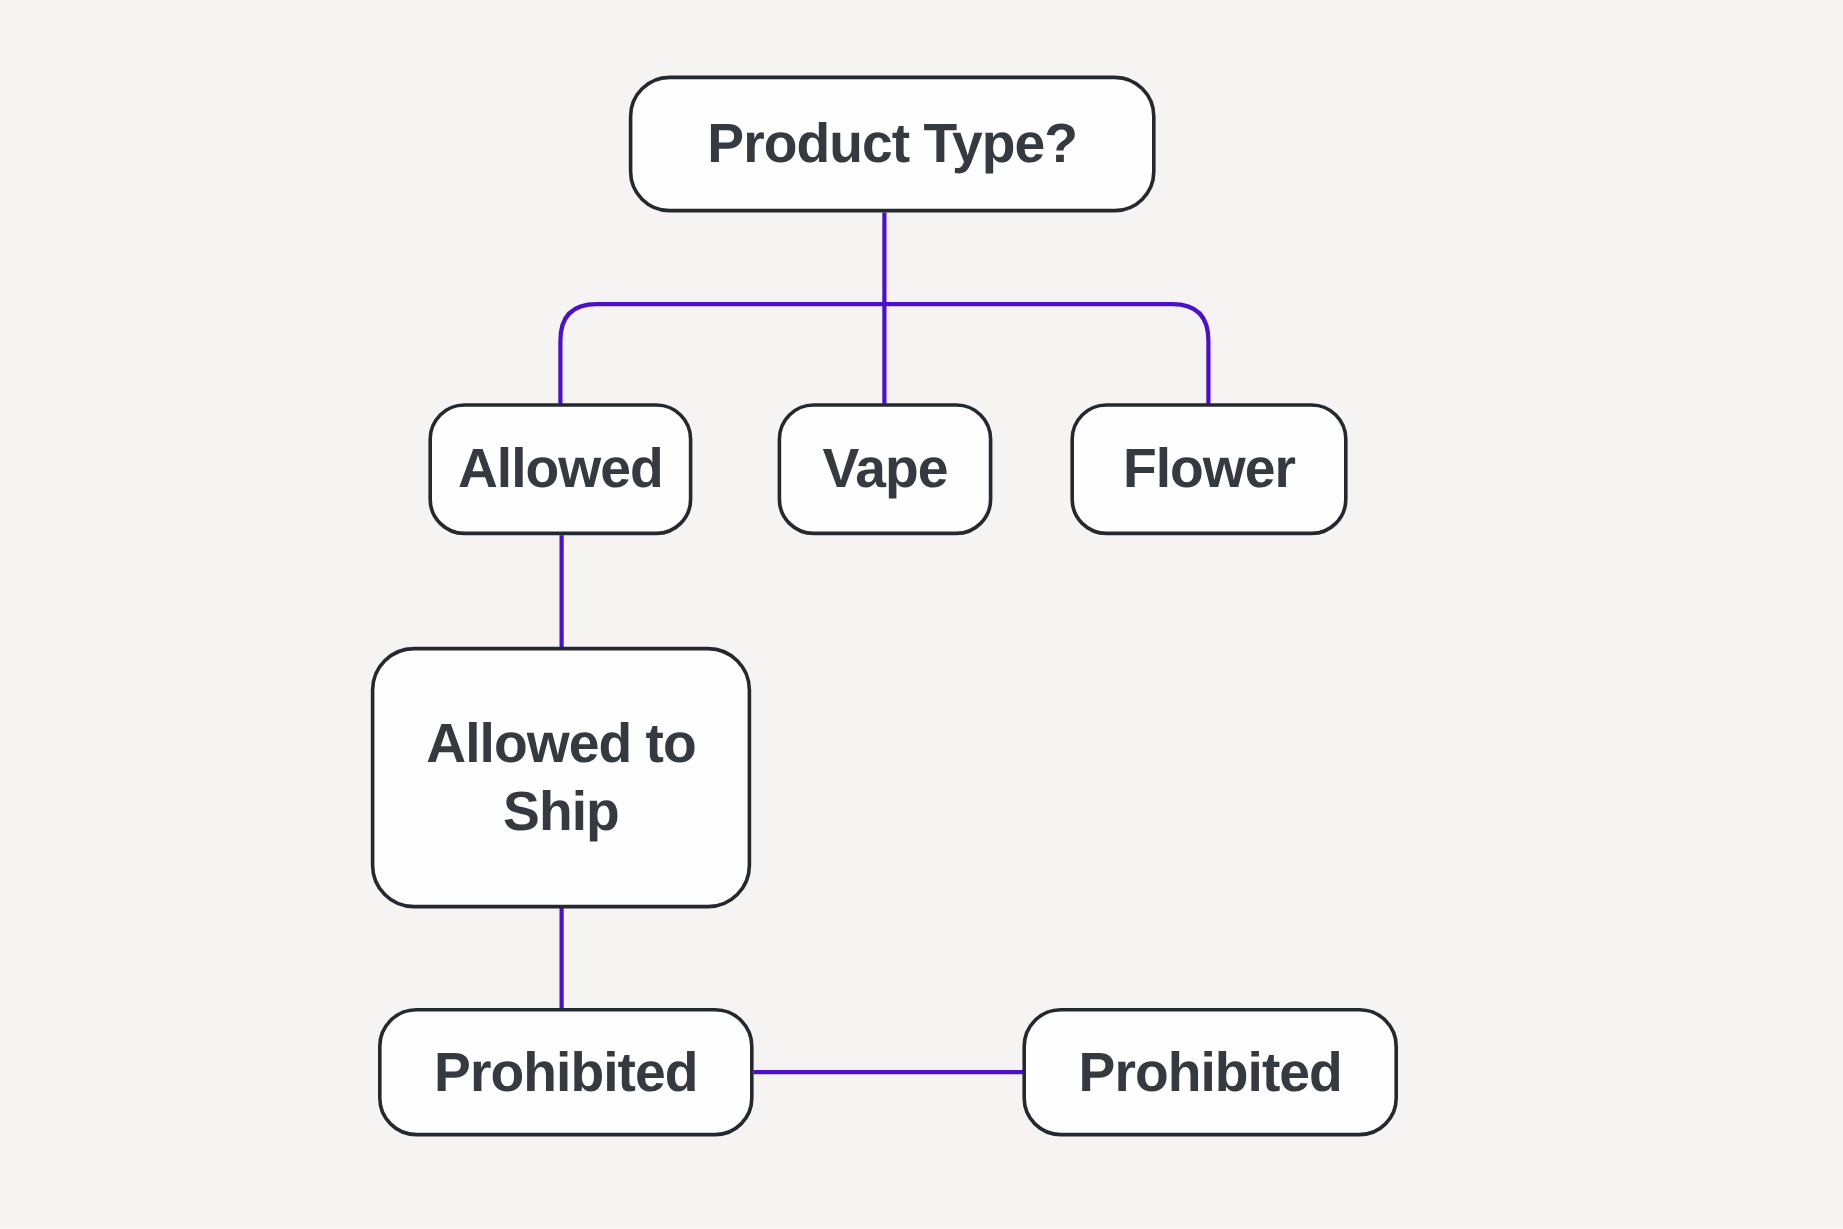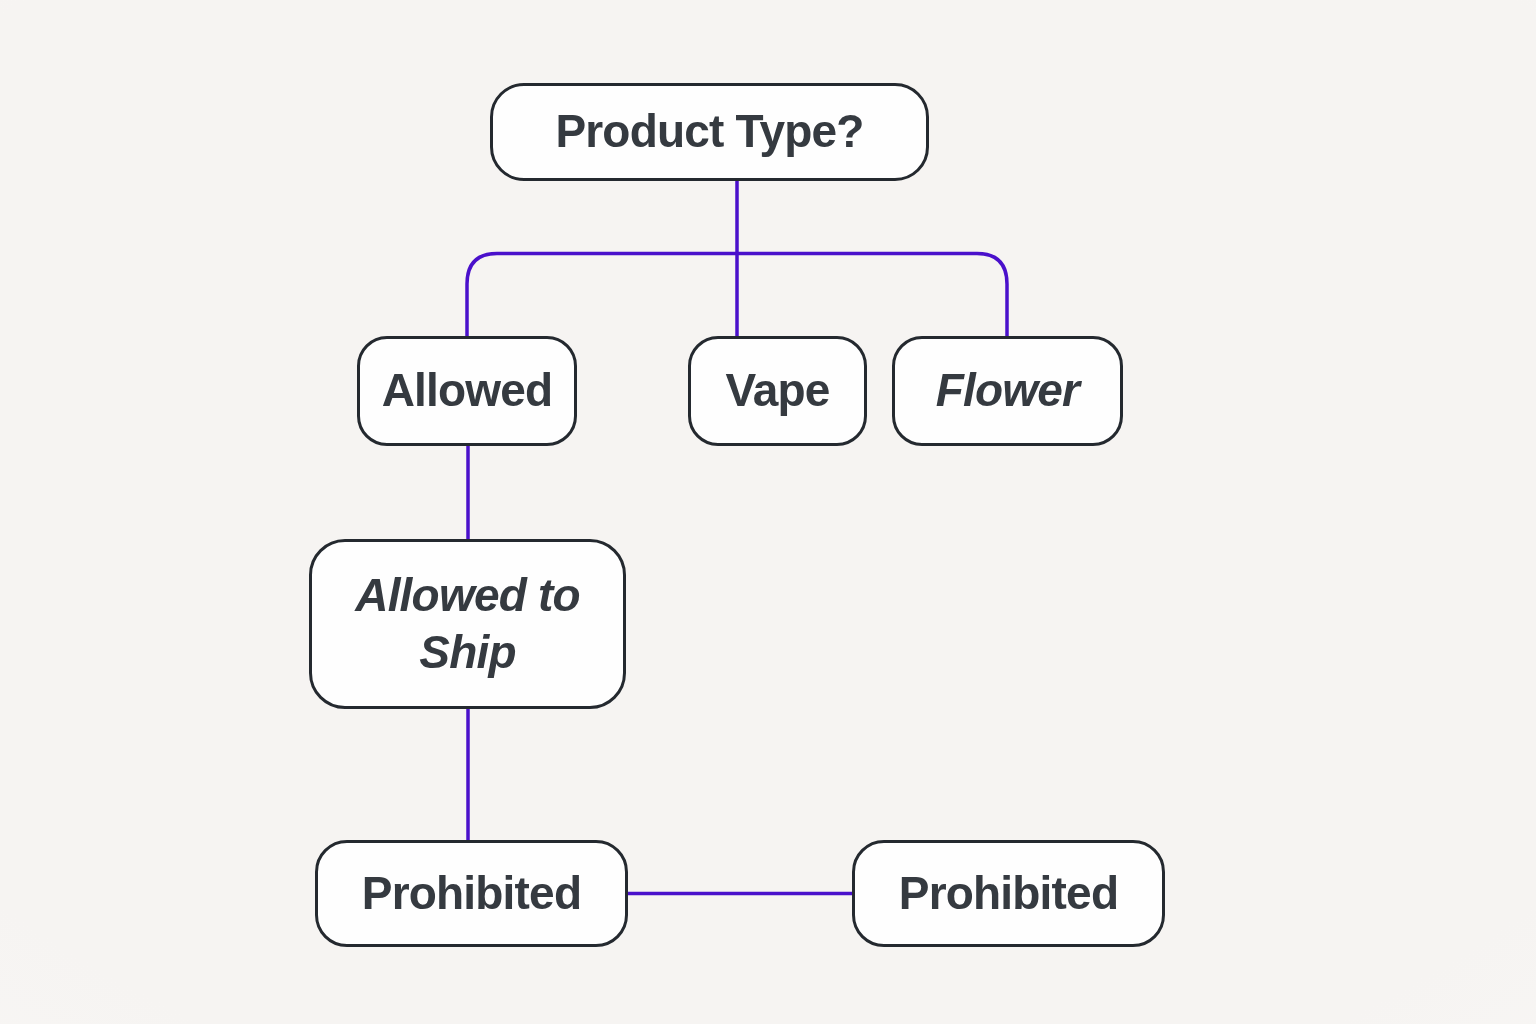--- a/index.html
+++ b/index.html
@@ -38,25 +38,25 @@
     justify-content: center;
     text-align: center;
     background: #fefefe;
     border: 3.5px solid #24292f;
     color: #353a40;
     font-weight: 600;
     font-size: 46px;
     letter-spacing: -0.8px;
     line-height: 1.25;
   }
-  .n-product      { left: 490px; top: 63px;  width: 439px; height: 98px; border-radius: 34px; margin-top: 20px; }
+  .n-product      { left: 524px; top: 63px;  width: 439px; height: 114px; border-radius: 34px; }
   .n-edible       { left: 357px; top: 336px; width: 220px; height: 110px; border-radius: 30px; }
-  .n-vape         { left: 648px; top: 336px; width: 179px; height: 110px; border-radius: 30px; margin-left: 40px; }
-  .n-flower       { left: 892px; top: 336px; width: 231px; height: 110px; border-radius: 30px; font-style: italic; }
-  .n-allowed      { left: 309px; top: 539px; width: 317px; height: 170px; border-radius: 36px; padding: 0 24px; font-style: italic; }
+  .n-vape         { left: 648px; top: 336px; width: 179px; height: 110px; border-radius: 30px; }
+  .n-flower       { left: 892px; top: 336px; width: 231px; height: 110px; border-radius: 30px; }
+  .n-allowed      { left: 309px; top: 539px; width: 317px; height: 218px; border-radius: 36px; padding: 0 24px; }
   .n-prohibited-a { left: 315px; top: 840px; width: 313px; height: 107px; border-radius: 32px; }
   .n-prohibited-b { left: 852px; top: 840px; width: 313px; height: 107px; border-radius: 32px; }
 </style>
 </head>
 <body>
 
 <div class="canvas">
 
   <svg class="edges" viewBox="0 0 1536 1024" xmlns="http://www.w3.org/2000/svg">
     <path d="M737 177 L737 337"></path>

